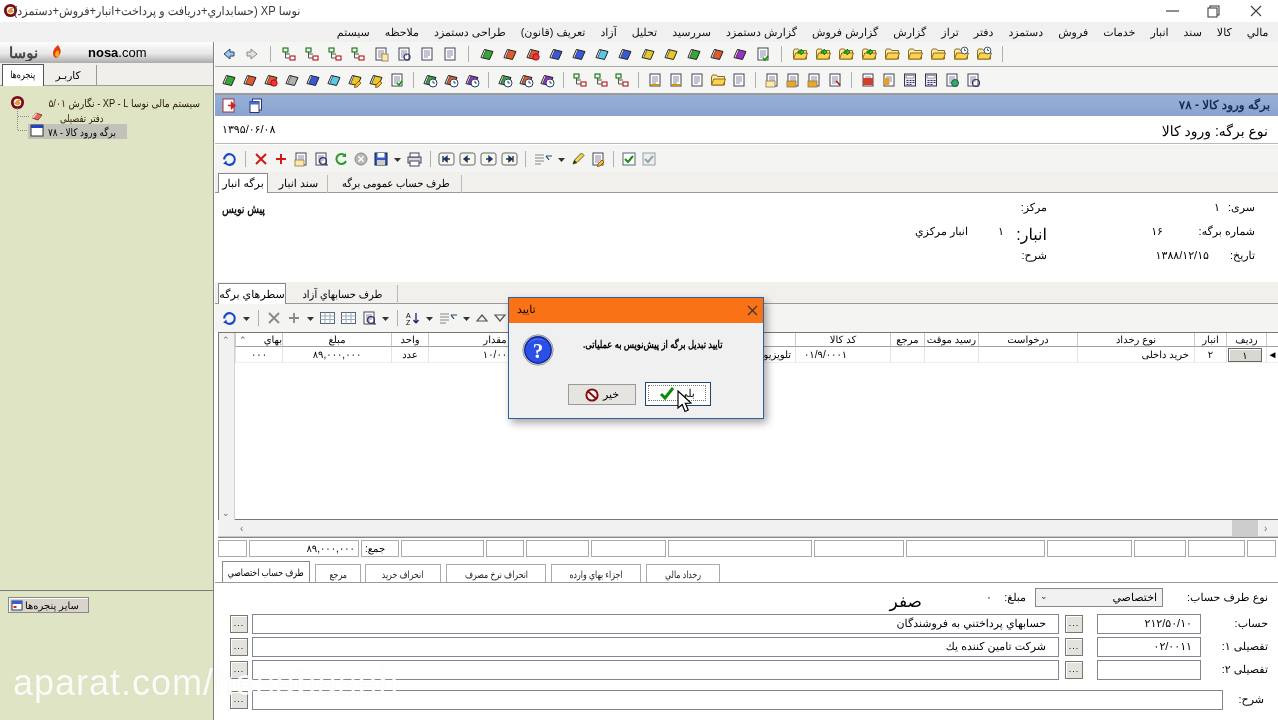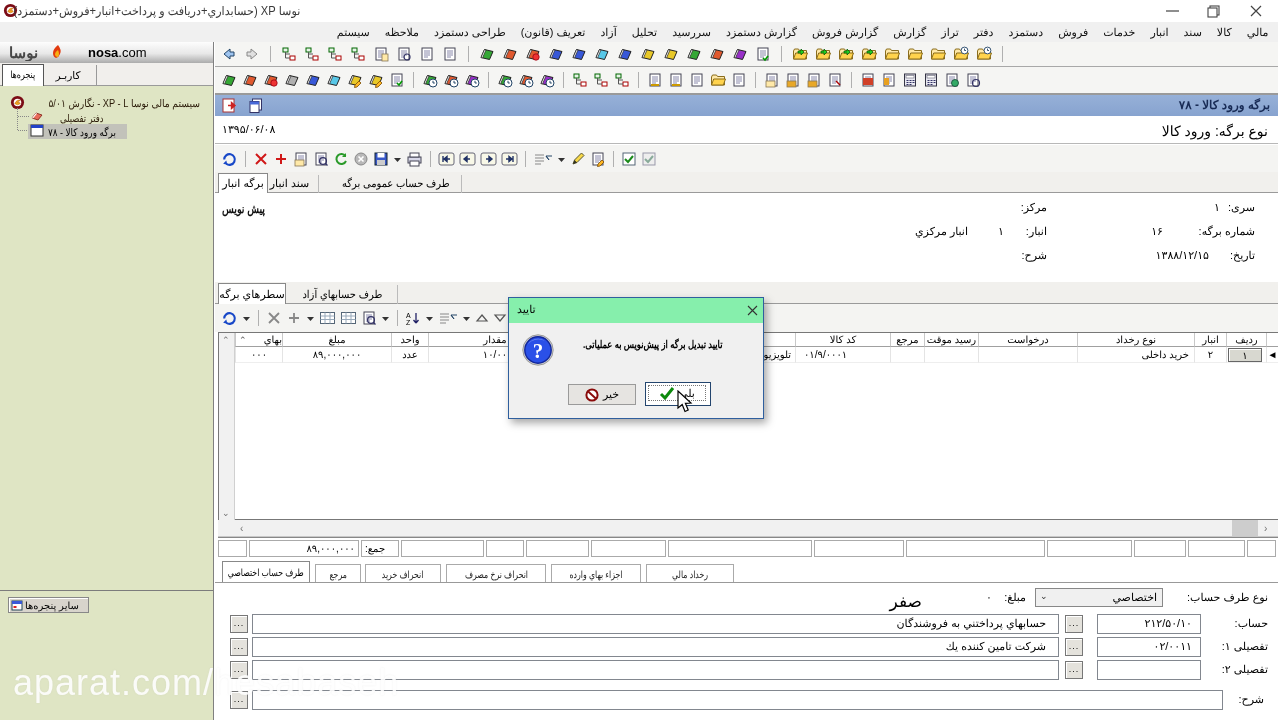--- a/index.html
+++ b/index.html
@@ -471,32 +471,32 @@
         <rect x="2" y="2" width="12" height="12" fill="#fff" stroke="#567" stroke-width="1"></rect>
         <path d="M4 8 l3 3 5 -6" stroke="#1a8a1a" stroke-width="2" fill="none"></path>
       </svg>
       <svg width="16" height="16" viewBox="0 0 16 16">
         <rect x="2" y="2" width="12" height="12" fill="#eee" stroke="#99a" stroke-width="1"></rect>
         <path d="M4 8 l3 3 5 -6" stroke="#8a9" stroke-width="2" fill="none"></path>
       </svg>
     </div>
 <div class="abs" style="left:215px;top:172px;width:1063px;height:21px;background:#f1f0ed;border-bottom:1px solid #9a9a9a">
  <div class="abs" style="left:3px;top:1px;width:50px;height:20px;background:#fff;border:1px solid #888;border-bottom:none;font-size:11px;text-align:center;line-height:19px" class2="rtl"><span class="rtl">برگه انبار</span></div>
- <div class="abs" style="left:46px;top:3px;width:58px;height:18px;font-size:11px;text-align:center;line-height:17px;border-right:1px solid #bbb"><span class="rtl">سند انبار</span></div>
+ <div class="abs" style="left:55px;top:3px;width:58px;height:18px;font-size:11px;text-align:center;line-height:17px;border-right:1px solid #bbb"><span class="rtl">سند انبار</span></div>
  <div class="abs" style="left:115px;top:3px;width:132px;height:18px;font-size:11px;text-align:center;line-height:17px;border-right:1px solid #bbb"><span class="rtl" style="display:inline-block;transform:scaleX(.9)">طرف حساب عمومی برگه</span></div>
 </div>
 
 <div class="abs" style="left:215px;top:193px;width:1063px;height:111px;background:#fff">
  <div class="abs rtl" style="left:7px;top:9px;font-size:12px;font-weight:bold;color:#111;white-space:nowrap;transform:scaleX(.8);transform-origin:left">پیش نویس</div>
  <div class="abs rtl" style="right:23px;top:8px;font-size:11px;white-space:nowrap">سری:</div>
  <div class="abs rtl" style="right:58px;top:8px;font-size:11px;white-space:nowrap">۱</div>
  <div class="abs rtl" style="right:231px;top:8px;font-size:11px;white-space:nowrap">مرکز:</div>
  <div class="abs rtl" style="right:23px;top:32px;font-size:11px;white-space:nowrap">شماره برگه:</div>
  <div class="abs rtl" style="right:115px;top:32px;font-size:11px;white-space:nowrap">۱۶</div>
- <div class="abs rtl" style="right:231px;top:32px;font-size:11px;white-space:nowrap">انبار:</div>
+ <div class="abs rtl" style="right:231px;top:32px;font-size:16px;white-space:nowrap">انبار:</div>
  <div class="abs rtl" style="right:274px;top:32px;font-size:11px;white-space:nowrap">۱</div>
  <div class="abs rtl" style="right:310px;top:32px;font-size:11px;white-space:nowrap">انبار مرکزي</div>
  <div class="abs rtl" style="right:23px;top:56px;font-size:11px;white-space:nowrap">تاریخ:</div>
  <div class="abs rtl" style="right:69px;top:56px;font-size:11px;white-space:nowrap">۱۳۸۸/۱۲/۱۵</div>
  <div class="abs rtl" style="right:231px;top:56px;font-size:11px;white-space:nowrap">شرح:</div>
 </div>
 
 <div class="abs" style="left:215px;top:282px;width:1063px;height:22px;background:#f1f0ed;border-bottom:1px solid #9a9a9a">
  <div class="abs" style="left:3px;top:1px;width:68px;height:21px;background:#fff;border:1px solid #888;border-bottom:none;font-size:11px;text-align:center;line-height:20px"><span class="rtl">سطرهاي برگه</span></div>
  <div class="abs" style="left:73px;top:3px;width:110px;height:19px;font-size:11px;text-align:center;line-height:18px;border-right:1px solid #bbb"><span class="rtl" style="display:inline-block;transform:scaleX(.9)">طرف حسابهاي آزاد</span></div>
@@ -625,21 +625,21 @@
       </div>
       <div class="abs" style="left:150px;top:4px;width:76px;height:19px;border:1px solid #aaa;border-bottom:none;font-size:10px;color:#222;display:flex;align-items:center;justify-content:center">
         <span class="rtl" style="display:inline-block;transform:scaleX(.78);white-space:nowrap">انحراف خريد</span>
       </div>
       <div class="abs" style="left:231px;top:4px;width:100px;height:19px;border:1px solid #aaa;border-bottom:none;font-size:10px;color:#222;display:flex;align-items:center;justify-content:center">
         <span class="rtl" style="display:inline-block;transform:scaleX(.78);white-space:nowrap">انحراف نرخ مصرف</span>
       </div>
       <div class="abs" style="left:336px;top:4px;width:90px;height:19px;border:1px solid #aaa;border-bottom:none;font-size:10px;color:#222;display:flex;align-items:center;justify-content:center">
         <span class="rtl" style="display:inline-block;transform:scaleX(.78);white-space:nowrap">اجزاء بهاي وارده</span>
       </div>
-      <div class="abs" style="left:431px;top:4px;width:88px;height:19px;border:1px solid #aaa;border-bottom:none;font-size:10px;color:#222;display:flex;align-items:center;justify-content:center">
+      <div class="abs" style="left:431px;top:4px;width:74px;height:19px;border:1px solid #aaa;border-bottom:none;font-size:10px;color:#222;display:flex;align-items:center;justify-content:center">
         <span class="rtl" style="display:inline-block;transform:scaleX(.78);white-space:nowrap">رخداد مالي</span>
       </div>
       <div class="abs" style="left:0;top:22px;width:1063px;height:1px;background:#999"></div>
     </div>
 <div class="abs" style="left:215px;top:583px;width:1063px;height:29px;background:#fff">
  <div class="abs rtl" style="right:10px;top:8px;font-size:11px;white-space:nowrap">نوع طرف حساب:</div>
  <div class="abs" style="left:820px;top:5px;width:128px;height:19px;background:#f0f0f0;border:1px solid #888">
    <span class="abs" style="left:4px;top:2px;font-size:9px;color:#333">⌄</span>
    <span class="abs rtl" style="right:5px;top:2px;font-size:11px">اختصاصي</span>
  </div>
@@ -672,21 +672,21 @@
     <div class="abs" style="left:252px;top:660px;width:807px;height:20px;background:#fff;border:1px solid #82878f">
       <span class="abs rtl" style="right:12px;top:2px;font-size:11px;white-space:nowrap"></span>
     </div>
     <div class="abs" style="left:230px;top:661px;width:18px;height:18px;background:#e4e2dc;border:1px solid #777;box-shadow:inset 1px 1px 0 #fff;font-size:9px;text-align:center;line-height:14px;letter-spacing:1px">...</div>
     <div class="abs rtl" style="right:14px;top:693px;font-size:11px;white-space:nowrap">شرح:</div>
     <div class="abs" style="left:252px;top:690px;width:971px;height:20px;background:#fff;border:1px solid #82878f">
       <span class="abs rtl" style="right:12px;top:2px;font-size:11px;white-space:nowrap"></span>
     </div>
     <div class="abs" style="left:230px;top:691px;width:18px;height:18px;background:#e4e2dc;border:1px solid #777;box-shadow:inset 1px 1px 0 #fff;font-size:9px;text-align:center;line-height:14px;letter-spacing:1px">...</div>
 <div class="abs" style="left:508px;top:297px;width:256px;height:122px;background:#f0f0f0;border:1px solid #2f5f9e;box-shadow:3px 4px 8px rgba(0,0,0,.35)">
- <div class="abs" style="left:0;top:0;width:254px;height:25px;background:#86efac">
+ <div class="abs" style="left:0;top:0;width:254px;height:25px;background:#f97316">
    <div class="abs rtl" style="left:8px;top:5px;font-size:11px;color:#000">تایید</div>
    <svg class="abs" style="left:238px;top:7px" width="11" height="11" viewBox="0 0 11 11">
           <path d="M1 1 l9 9 M10 1 l-9 9" stroke="#333" stroke-width="1.1"></path>
         </svg>
  </div>
  <svg class="abs" style="left:13px;top:36px" width="32" height="32" viewBox="0 0 32 32">
    <circle cx="16" cy="16" r="15.2" fill="#cfcfcf"></circle>
    <circle cx="16" cy="16" r="15.2" fill="none" stroke="#9a9a9a" stroke-width="1"></circle>
    <circle cx="16" cy="16" r="13.2" fill="#2a50e8"></circle>
    <circle cx="16" cy="16" r="13.2" fill="none" stroke="#12279a" stroke-width="1.4"></circle>

